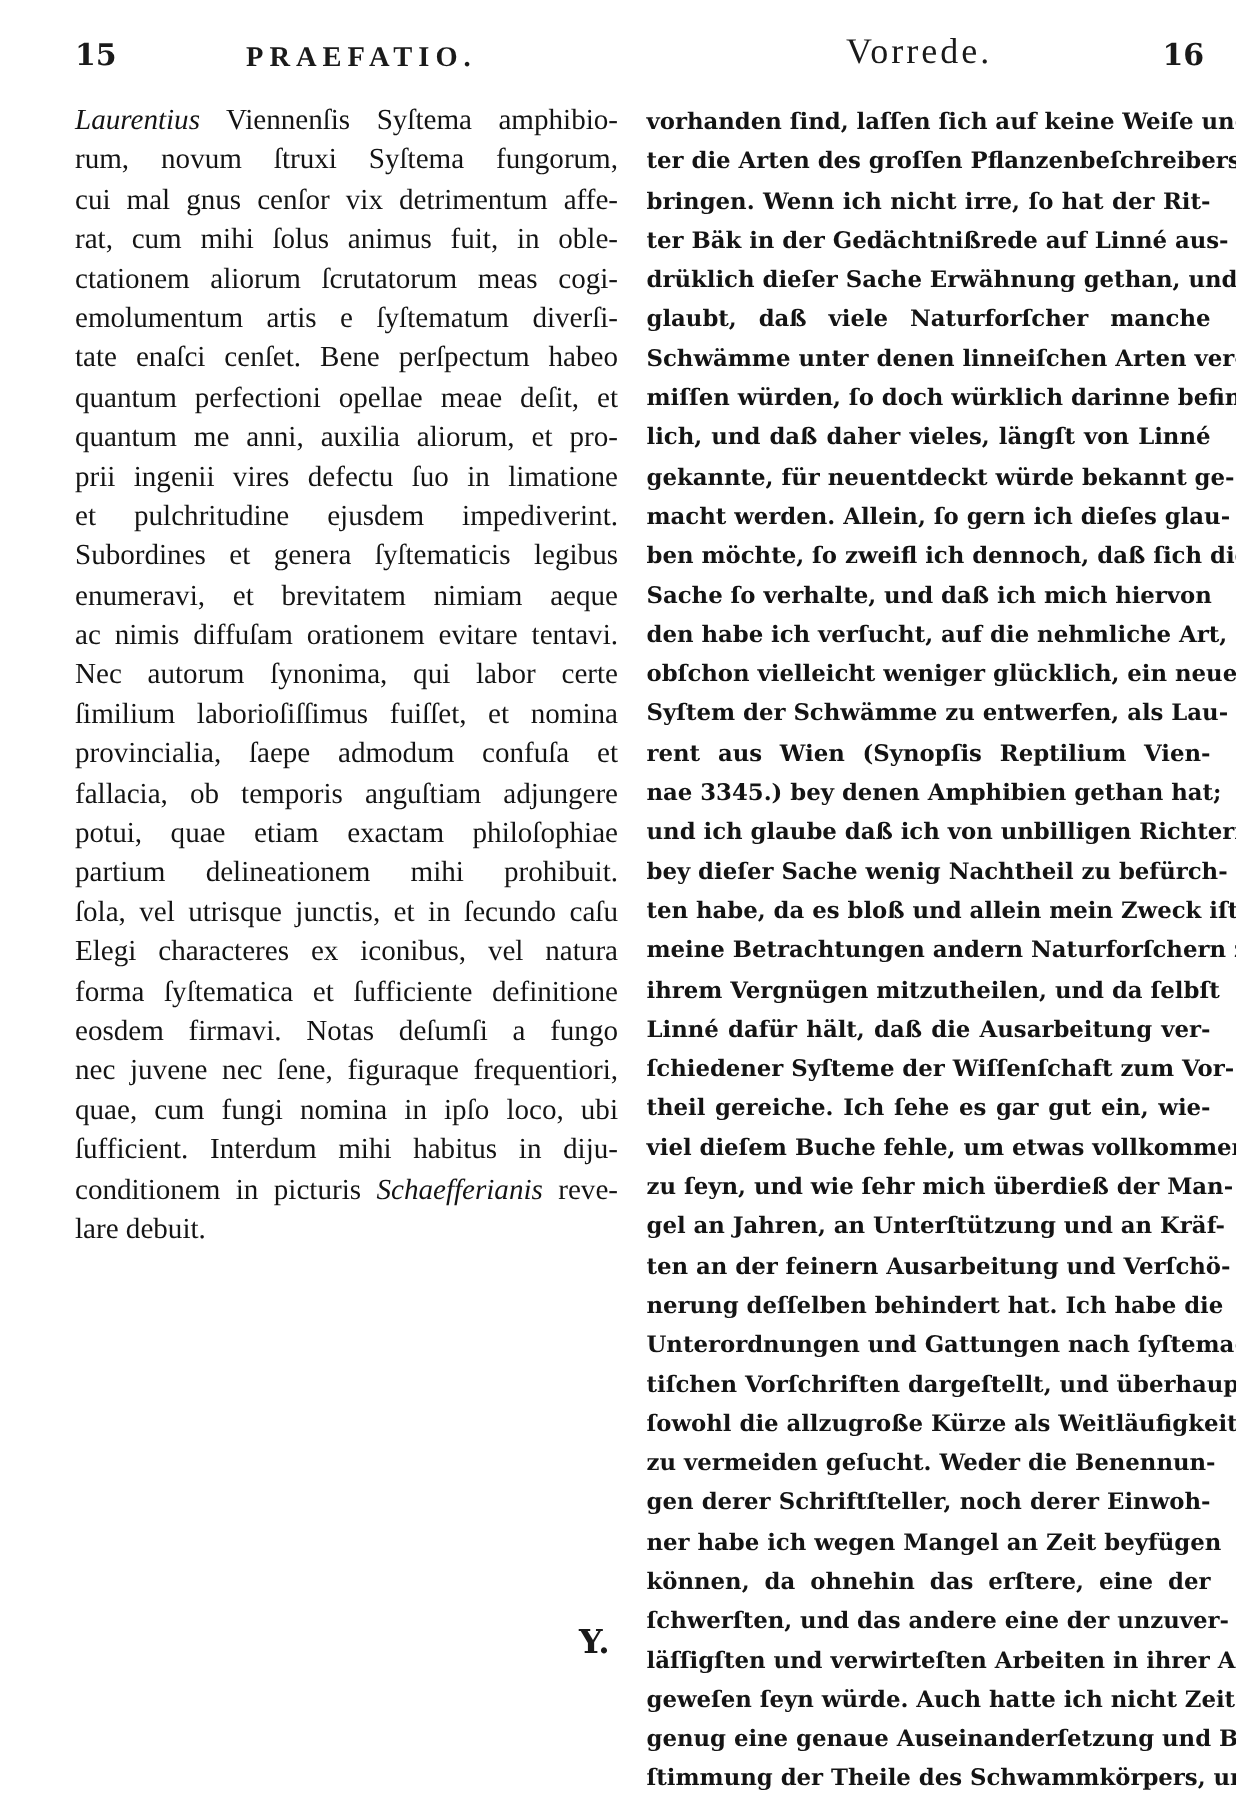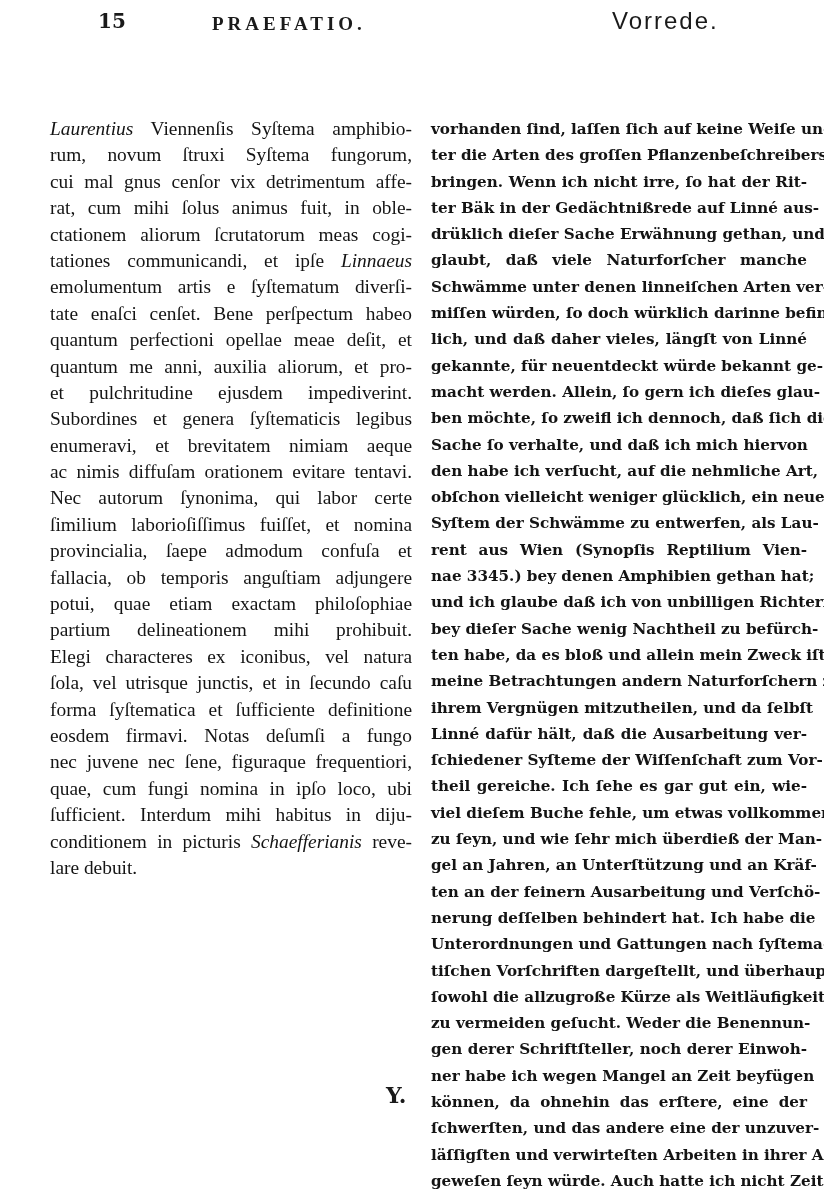--- a/index.html
+++ b/index.html
@@ -3,27 +3,27 @@
 <meta charset="utf-8">
 <style>
   html, body { margin: 0; padding: 0; }
   body {
     width: 824px; height: 1200px; background: #ffffff; position: relative; overflow: hidden;
     color: #141414;
   }
   .page { position: absolute; top: 0; height: 1200px; }
   .page-left { left: 0; width: 412px; }
   .page-right { left: 412px; width: 412px; }
-  .header { position: absolute; top: 9px; height: 30px; width: 100%; margin-left: 48px; }
+  .header { position: absolute; top: 24px; height: 30px; width: 100%; }
   .pnum { position: absolute; top: 0; font-family: "DejaVu Serif", serif; font-size: 20px; font-weight: bold; color: #1a1a1a; }
   .left-num { left: 50px; }
   .right-num { left: 363px; }
   .running-left { position: absolute; left: 164px; top: 4px; font-family: "Liberation Serif", serif; font-size: 19px; font-weight: bold; letter-spacing: 4px; color: #1a1a1a; }
-  .running-right { position: absolute; left: 152px; top: -2px; font-family: Liberation Sans, sans-serif; font-size: 24px; letter-spacing: 2px; color: #1a1a1a; }
-  .text { position: absolute; top: 68px; margin-top: 48px; }
+  .running-right { position: absolute; left: 152px; top: -2px; font-family: Liberation Serif, serif; font-size: 24px; letter-spacing: 2px; color: #1a1a1a; }
+  .text { position: absolute; top: 68px; }
   .left-text { left: 50px; width: 362px; font-family: "Liberation Serif", serif; font-size: 19.4px; line-height: 26.4px; }
   .right-text { left: 19px; width: 376px; font-family: "DejaVu Serif", serif; font-size: 15.2px; line-height: 26.3px; font-weight: bold; }
   .line { display: block; white-space: nowrap; text-align: justify; text-align-last: justify; height: 26.4px; }
   .right-text .line { height: 26.3px; }
   .line.last { text-align-last: left; }
   .signature { position: absolute; left: 386px; top: 1082px; font-family: "DejaVu Serif", serif; font-size: 22px; font-weight: bold; color: #1a1a1a; }
 </style>
 </head>
 <body>
 
@@ -31,37 +31,37 @@
   <div class="header">
     <span class="pnum left-num">15</span>
     <span class="running-left">PRAEFATIO.</span>
   </div>
   <div class="text left-text" id="left-text">
       <span class="line"><i>Laurentius</i> Viennenſis Syſtema amphibio-</span>
       <span class="line">rum, novum ſtruxi Syſtema fungorum,</span>
       <span class="line">cui mal gnus cenſor vix detrimentum affe-</span>
       <span class="line">rat, cum mihi ſolus animus fuit, in oble-</span>
       <span class="line">ctationem aliorum ſcrutatorum meas cogi-</span>
-      <span class="line">tationes communicandi, et ipſe <i>Linnaeus</i></span>
       <span class="line">emolumentum artis e ſyſtematum diverſi-</span>
       <span class="line">tate enaſci cenſet. Bene perſpectum habeo</span>
       <span class="line">quantum perfectioni opellae meae deſit, et</span>
       <span class="line">quantum me anni, auxilia aliorum, et pro-</span>
+      <span class="line">prii ingenii vires defectu ſuo in limatione</span>
       <span class="line">et pulchritudine ejusdem impediverint.</span>
       <span class="line">Subordines et genera ſyſtematicis legibus</span>
       <span class="line">enumeravi, et brevitatem nimiam aeque</span>
       <span class="line">ac nimis diffuſam orationem evitare tentavi.</span>
       <span class="line">Nec autorum ſynonima, qui labor certe</span>
       <span class="line">ſimilium laborioſiſſimus fuiſſet, et nomina</span>
       <span class="line">provincialia, ſaepe admodum confuſa et</span>
       <span class="line">fallacia, ob temporis anguſtiam adjungere</span>
       <span class="line">potui, quae etiam exactam philoſophiae</span>
       <span class="line">partium delineationem mihi prohibuit.</span>
+      <span class="line">ſola, vel utrisque junctis, et in ſecundo caſu</span>
       <span class="line">Elegi characteres ex iconibus, vel natura</span>
-      <span class="line">ſola, vel utrisque junctis, et in ſecundo caſu</span>
       <span class="line">forma ſyſtematica et ſufficiente definitione</span>
       <span class="line">eosdem firmavi. Notas deſumſi a fungo</span>
       <span class="line">nec juvene nec ſene, figuraque frequentiori,</span>
       <span class="line">quae, cum fungi nomina in ipſo loco, ubi</span>
       <span class="line">ſufficient. Interdum mihi habitus in diju-</span>
       <span class="line">conditionem in picturis <i>Schaefferianis</i> reve-</span>
       <span class="line last">lare debuit.</span>
     </div>
 </div>
 

